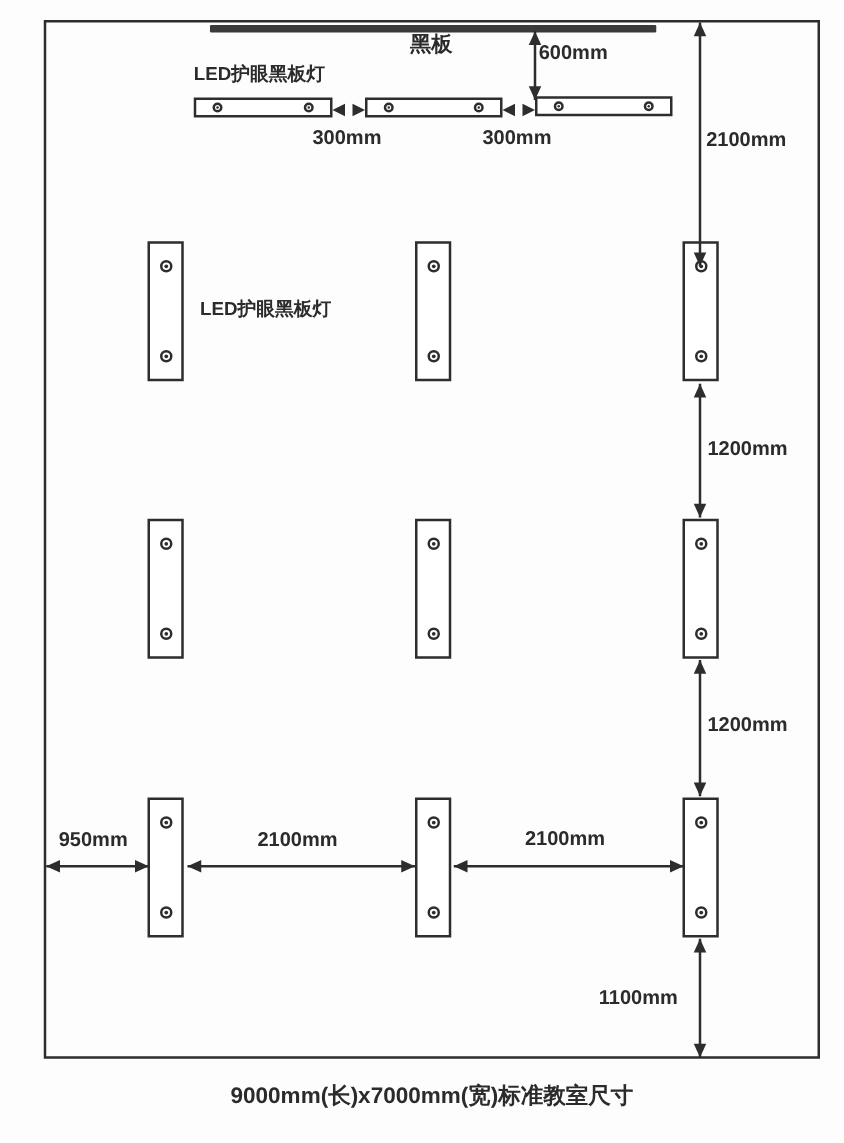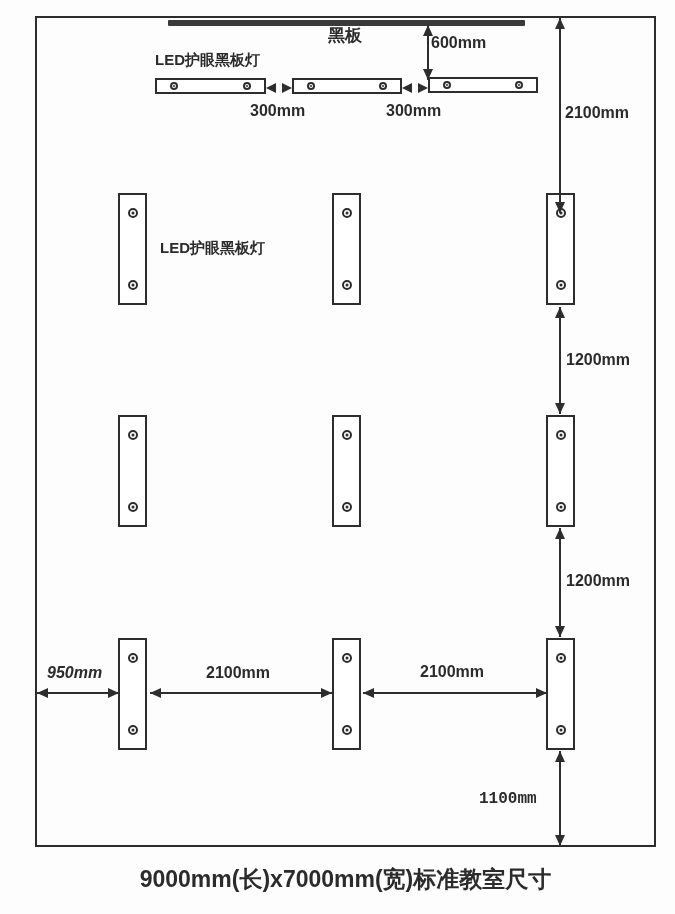--- a/index.html
+++ b/index.html
@@ -54,21 +54,21 @@
          border-top:5px solid transparent; border-bottom:5px solid transparent; }
   .tri.l { border-right:10px solid #2d2d2d; }
   .tri.r { border-left:10px solid #2d2d2d; }
 
   
   .lbl { position:absolute; font-weight:bold; font-size:16px; line-height:1.05;
          white-space:nowrap; color:#2b2b2b; z-index:4; }
   .lbl.cn15 { font-size:15px; }
   .lbl.cn17 { font-size:17px; }
   .caption { position:absolute; left:35px; top:864px; width:621px; text-align:center;
-             font-weight:bold; font-size:23px; color:#2b2b2b; z-index:4; }
+             font-weight:bold; font-size:18px; color:#2b2b2b; z-index:4; }
 </style>
 </head>
 <body>
 
 <div class="stage">
 
   <div class="room"></div>
 
   <div class="blackboard"></div>
 
@@ -141,19 +141,19 @@
 
   <span class="lbl cn17" style="left:328px; top:27px;">黑板</span>
   <span class="lbl cn15" style="left:155px; top:52px;">LED护眼黑板灯</span>
   <span class="lbl" style="left:431px; top:35px;">600mm</span>
   <span class="lbl" style="left:250px; top:103px;">300mm</span>
   <span class="lbl" style="left:386px; top:103px;">300mm</span>
   <span class="lbl" style="left:565px; top:105px;">2100mm</span>
   <span class="lbl cn15" style="left:160px; top:240px;">LED护眼黑板灯</span>
   <span class="lbl" style="left:566px; top:352px;">1200mm</span>
   <span class="lbl" style="left:566px; top:573px;">1200mm</span>
-  <span class="lbl" style="left:47px; top:665px;font-style:italic;">950mm</span>
+  <span class="lbl" style="left:47px; top:665px;">950mm</span>
   <span class="lbl" style="left:206px; top:665px;">2100mm</span>
   <span class="lbl" style="left:420px; top:664px;">2100mm</span>
-  <span class="lbl" style="left:479px; top:791px;font-family:Liberation Mono, monospace;">1100mm</span>
+  <span class="lbl" style="left:479px; top:791px;">1100mm</span>
 
   <div class="caption">9000mm(长)x7000mm(宽)标准教室尺寸</div>
 </div>
 
 </body></html>

